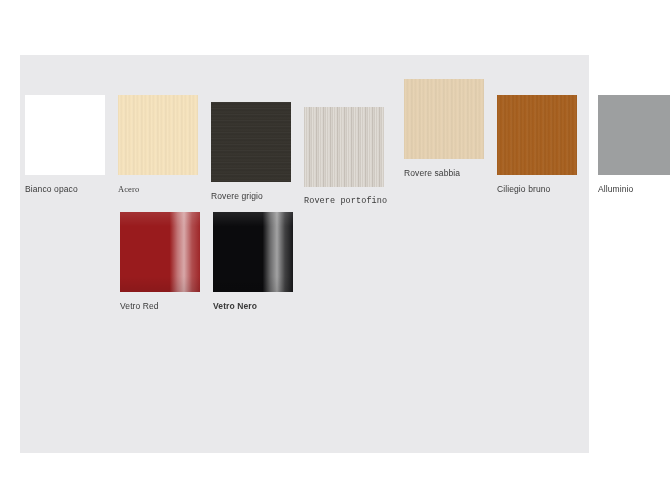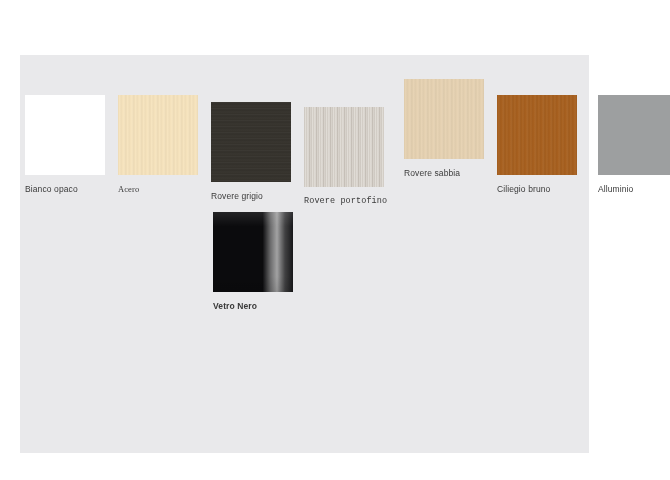--- a/index.html
+++ b/index.html
@@ -203,20 +203,28 @@
             <div class="grain-v"></div>
           </div>
           <div class="swatch-label">Ciliegio bruno</div>
         </div>
         <div class="swatch-cell" style="left: 578px; top: 40px;">
           <div class="swatch-chip brd-none">
             <div class="chip-flat" style="background: rgb(157, 159, 160);"></div>
           </div>
           <div class="swatch-label">Alluminio</div>
         </div>
+        <div class="swatch-cell" style="left: 100px; top: 157px;">
+          <div class="swatch-chip brd-light">
+            <div class="chip-flat" style="background: rgb(153, 27, 29);"></div>
+            <div class="gloss"></div>
+            <div class="vshade"></div>
+          </div>
+          <div class="swatch-label">Vetro Red</div>
+        </div>
         <div class="swatch-cell" style="left: 193px; top: 157px; font-weight: bold;">
           <div class="swatch-chip brd-white">
             <div class="chip-flat" style="background: rgb(11, 11, 13);"></div>
             <div class="gloss"></div>
             <div class="vshade"></div>
           </div>
           <div class="swatch-label">Vetro Nero</div>
         </div>
       </div>
   </div>

